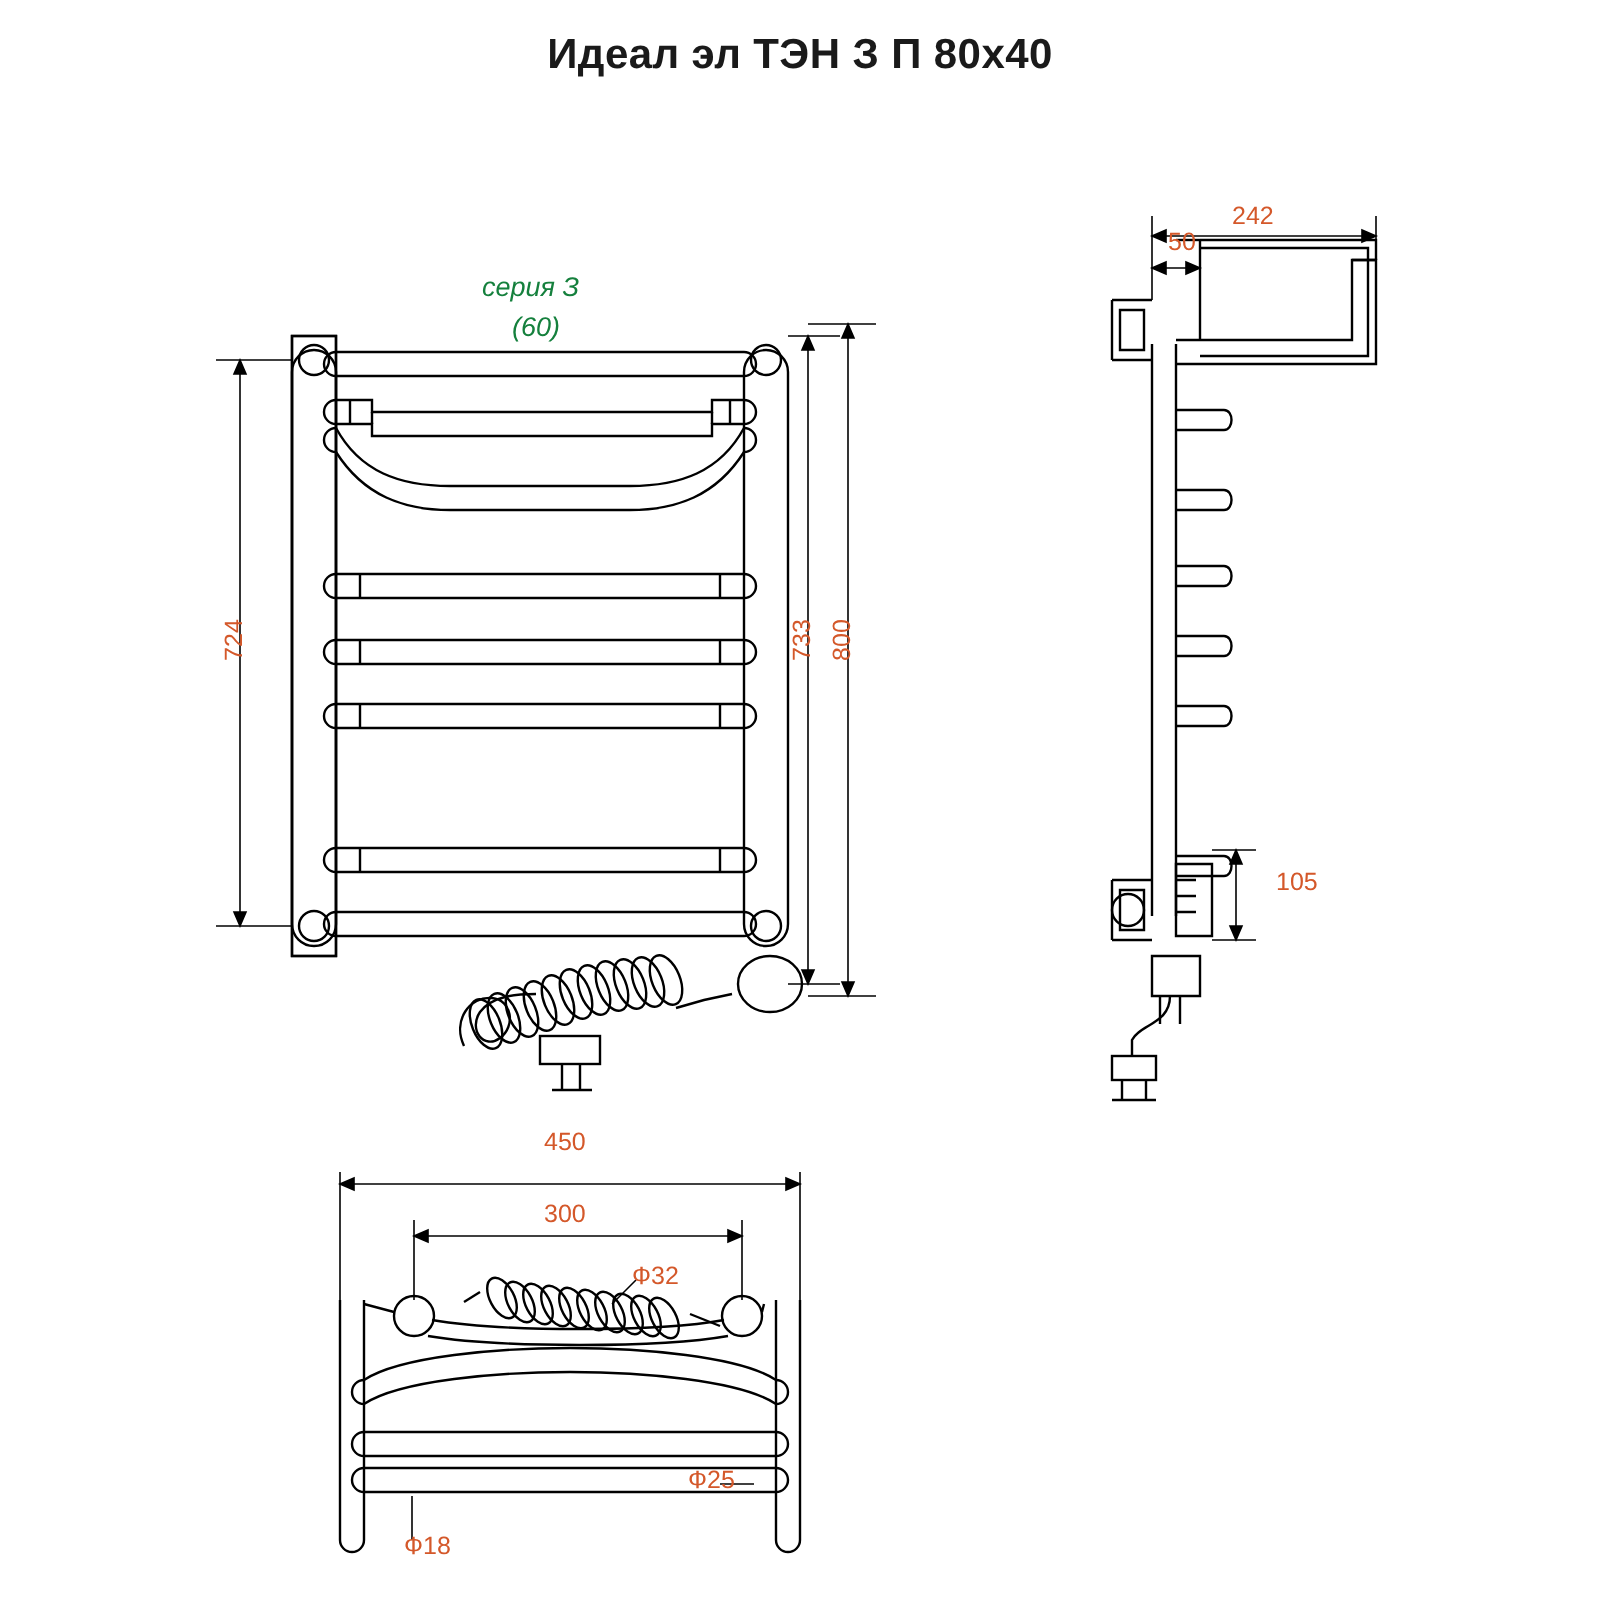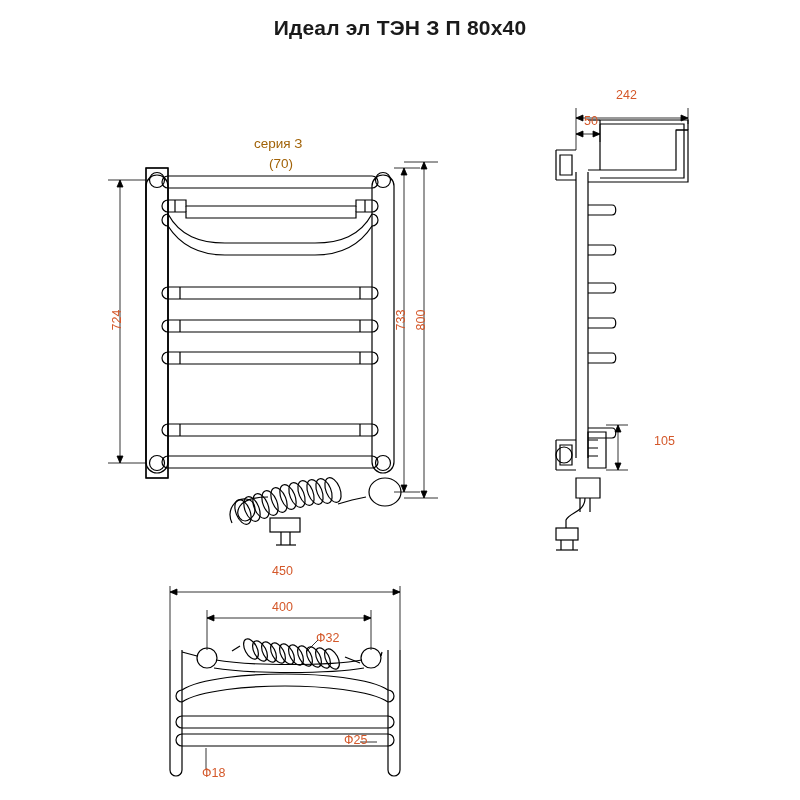--- a/index.html
+++ b/index.html
@@ -36,24 +36,24 @@
     font-size: 12.5px;
     font-family: "Liberation Sans", sans-serif;
     white-space: nowrap;
   }
   .dim.rot {
     transform: rotate(-90deg);
     transform-origin: 50% 50%;
   }
   .lbl {
     position: absolute;
-    color: #a16207;
+    color: #15803d;
     font-size: 13.5px;
+    font-style: italic;
     white-space: nowrap;
-    margin-left: 13px;
   }
   svg { position: absolute; left: 0; top: 0; }
 </style>
 </head>
 <body>
 
 <div id="stage">
 
   <div id="title">Идеал эл ТЭН З П 80х40</div>
 
@@ -290,29 +290,29 @@
 
         <path d="M318 640 L306 652"></path>
         <path d="M377 742 L360 742"></path>
         <path d="M206 748 L206 770"></path>
       </g>
 
     </g>
   </svg>
 
   <div class="lbl" style="left:241px; top:136px;">серия З</div>
-  <div class="lbl" style="left:256px; top:156px;">(70)</div>
+  <div class="lbl" style="left:256px; top:156px;">(60)</div>
 
   <div class="dim rot" style="left:100px; top:313px; width:34px; text-align:center;">724</div>
   <div class="dim rot" style="left:384px; top:313px; width:34px; text-align:center;">733</div>
   <div class="dim rot" style="left:404px; top:313px; width:34px; text-align:center;">800</div>
 
-  <div class="dim" style="left:616px; top:88px;">242</div>
+  <div class="dim" style="left:616px; top:101px;">242</div>
   <div class="dim" style="left:584px; top:114px;">50</div>
-  <div class="dim" style="left:654px; top:434px;">105</div>
+  <div class="dim" style="left:638px; top:434px;">105</div>
 
   <div class="dim" style="left:272px; top:540px;margin-top:24px;">450</div>
-  <div class="dim" style="left:272px; top:600px;">400</div>
+  <div class="dim" style="left:272px; top:600px;">300</div>
   <div class="dim" style="left:316px; top:631px;">Ф32</div>
   <div class="dim" style="left:344px; top:733px;">Ф25</div>
   <div class="dim" style="left:202px; top:766px;">Ф18</div>
 
 </div>
 
 </body></html>

